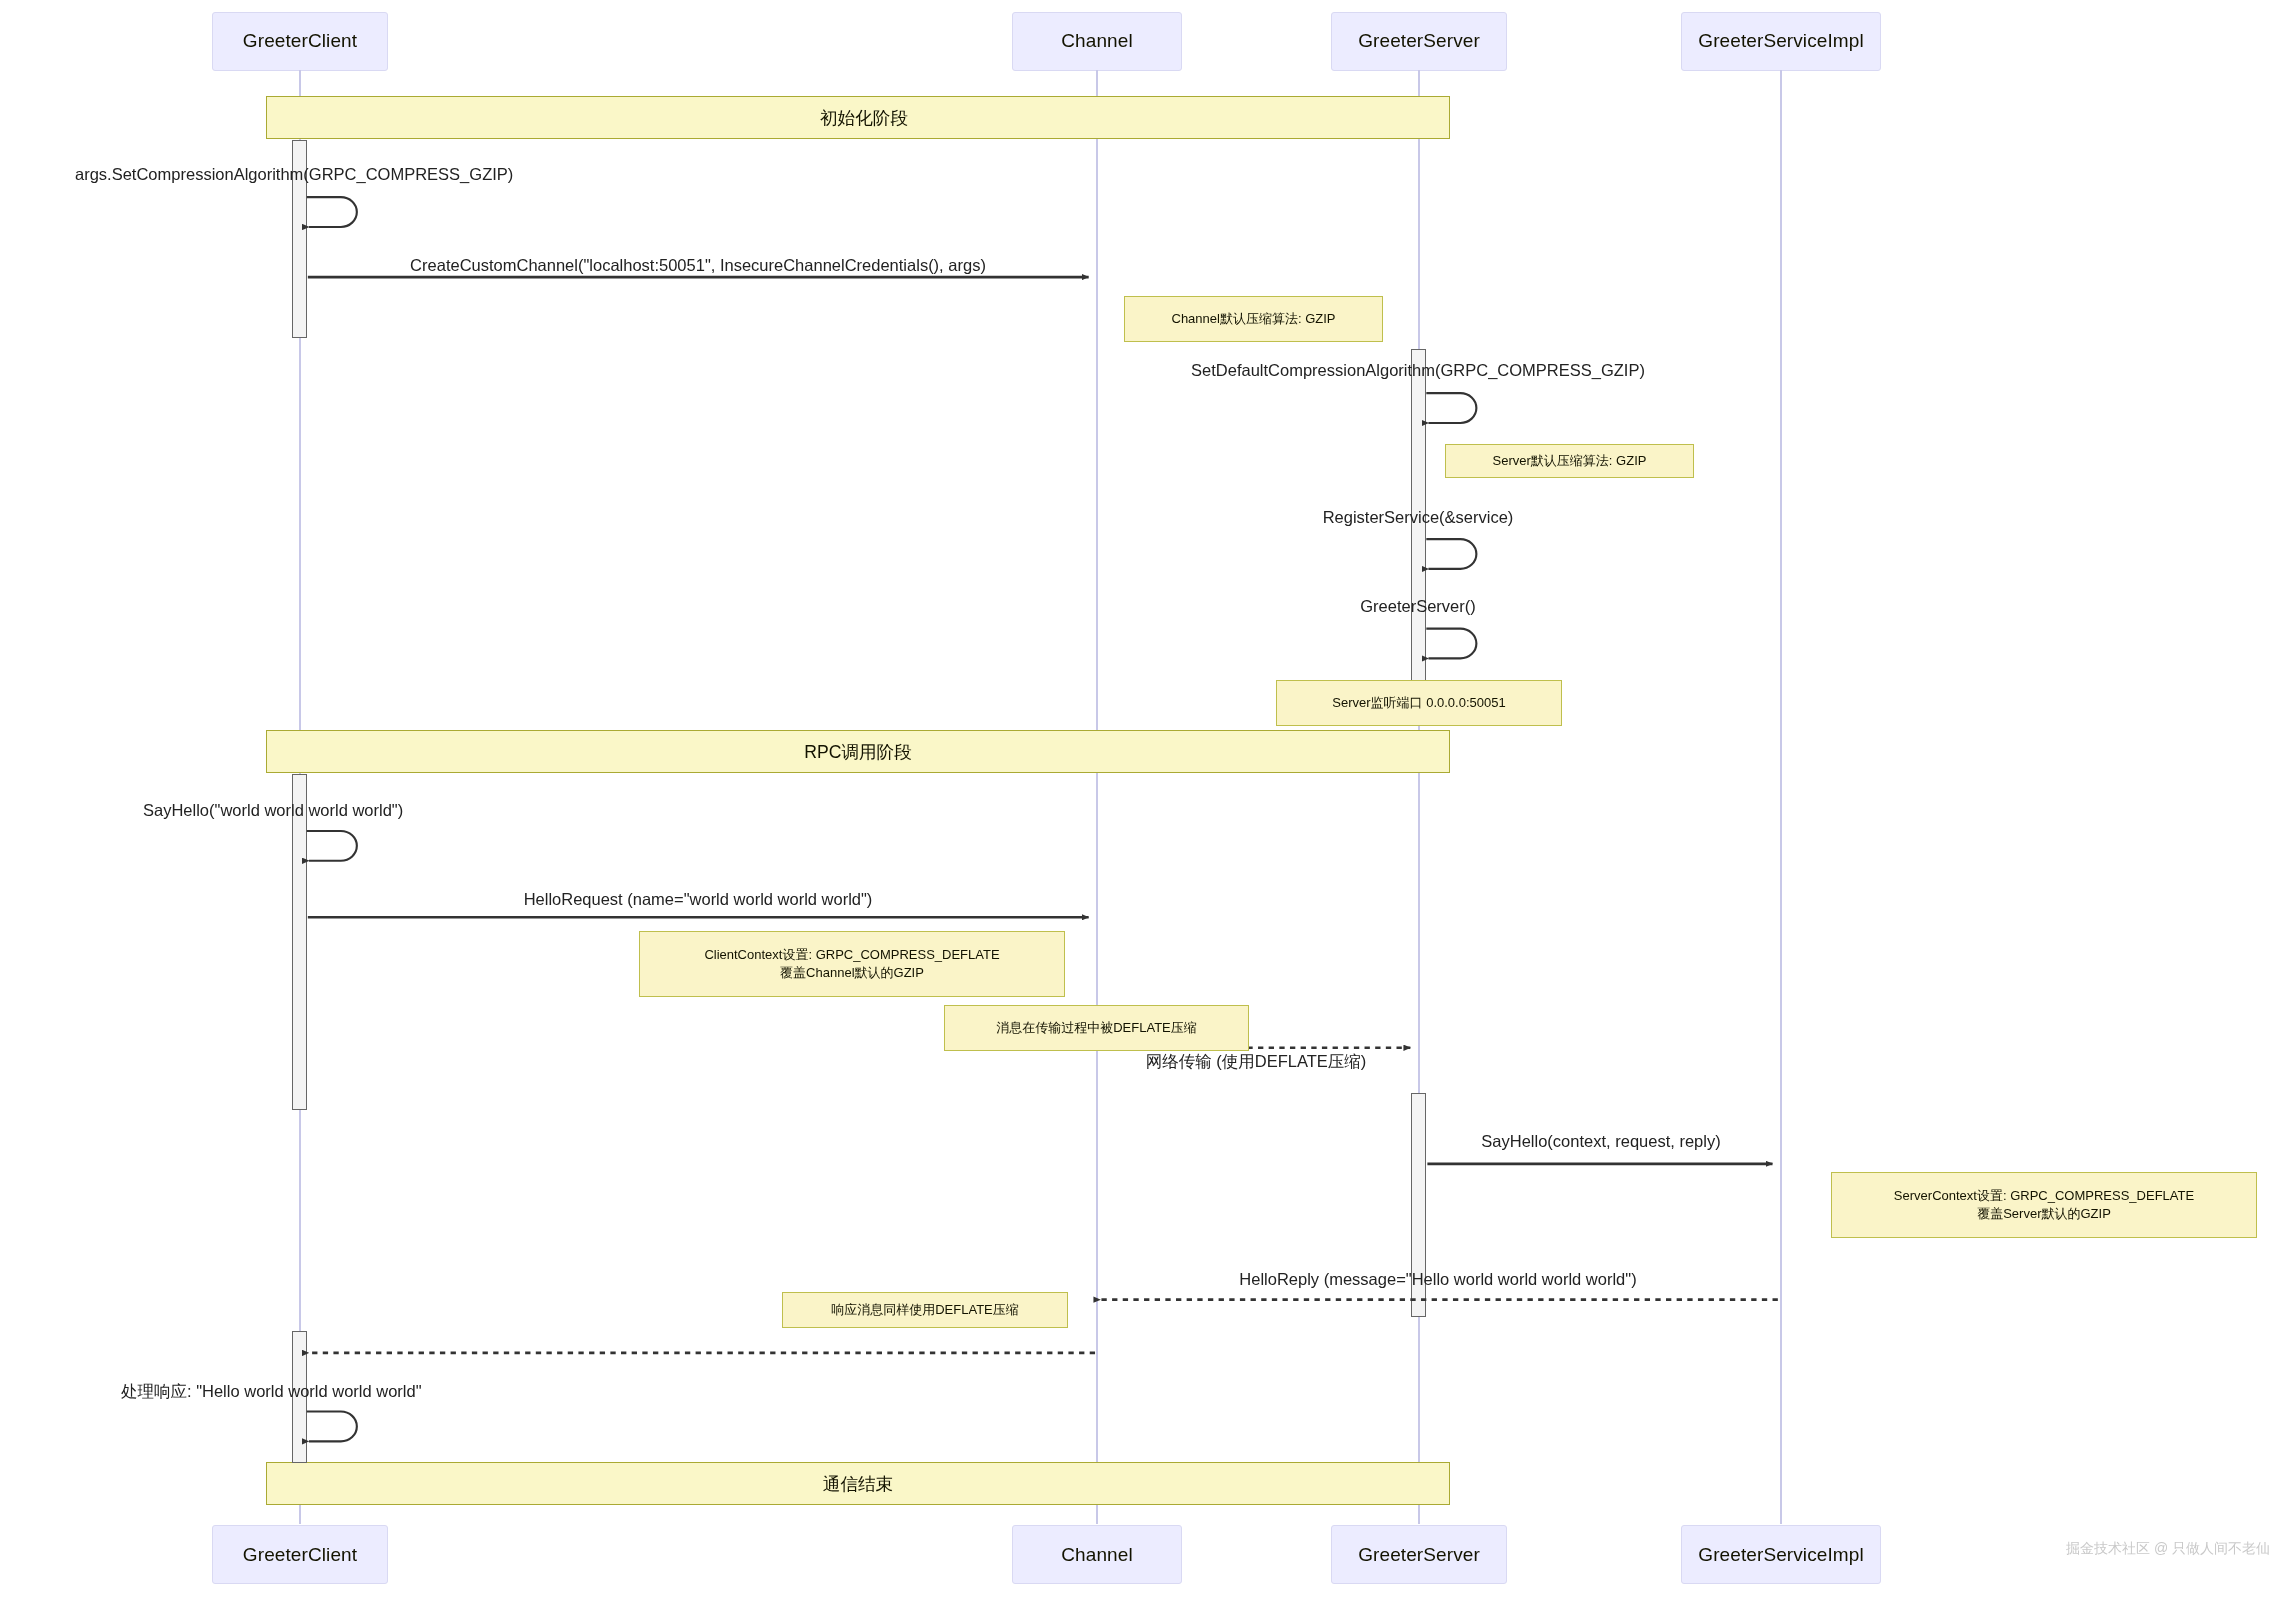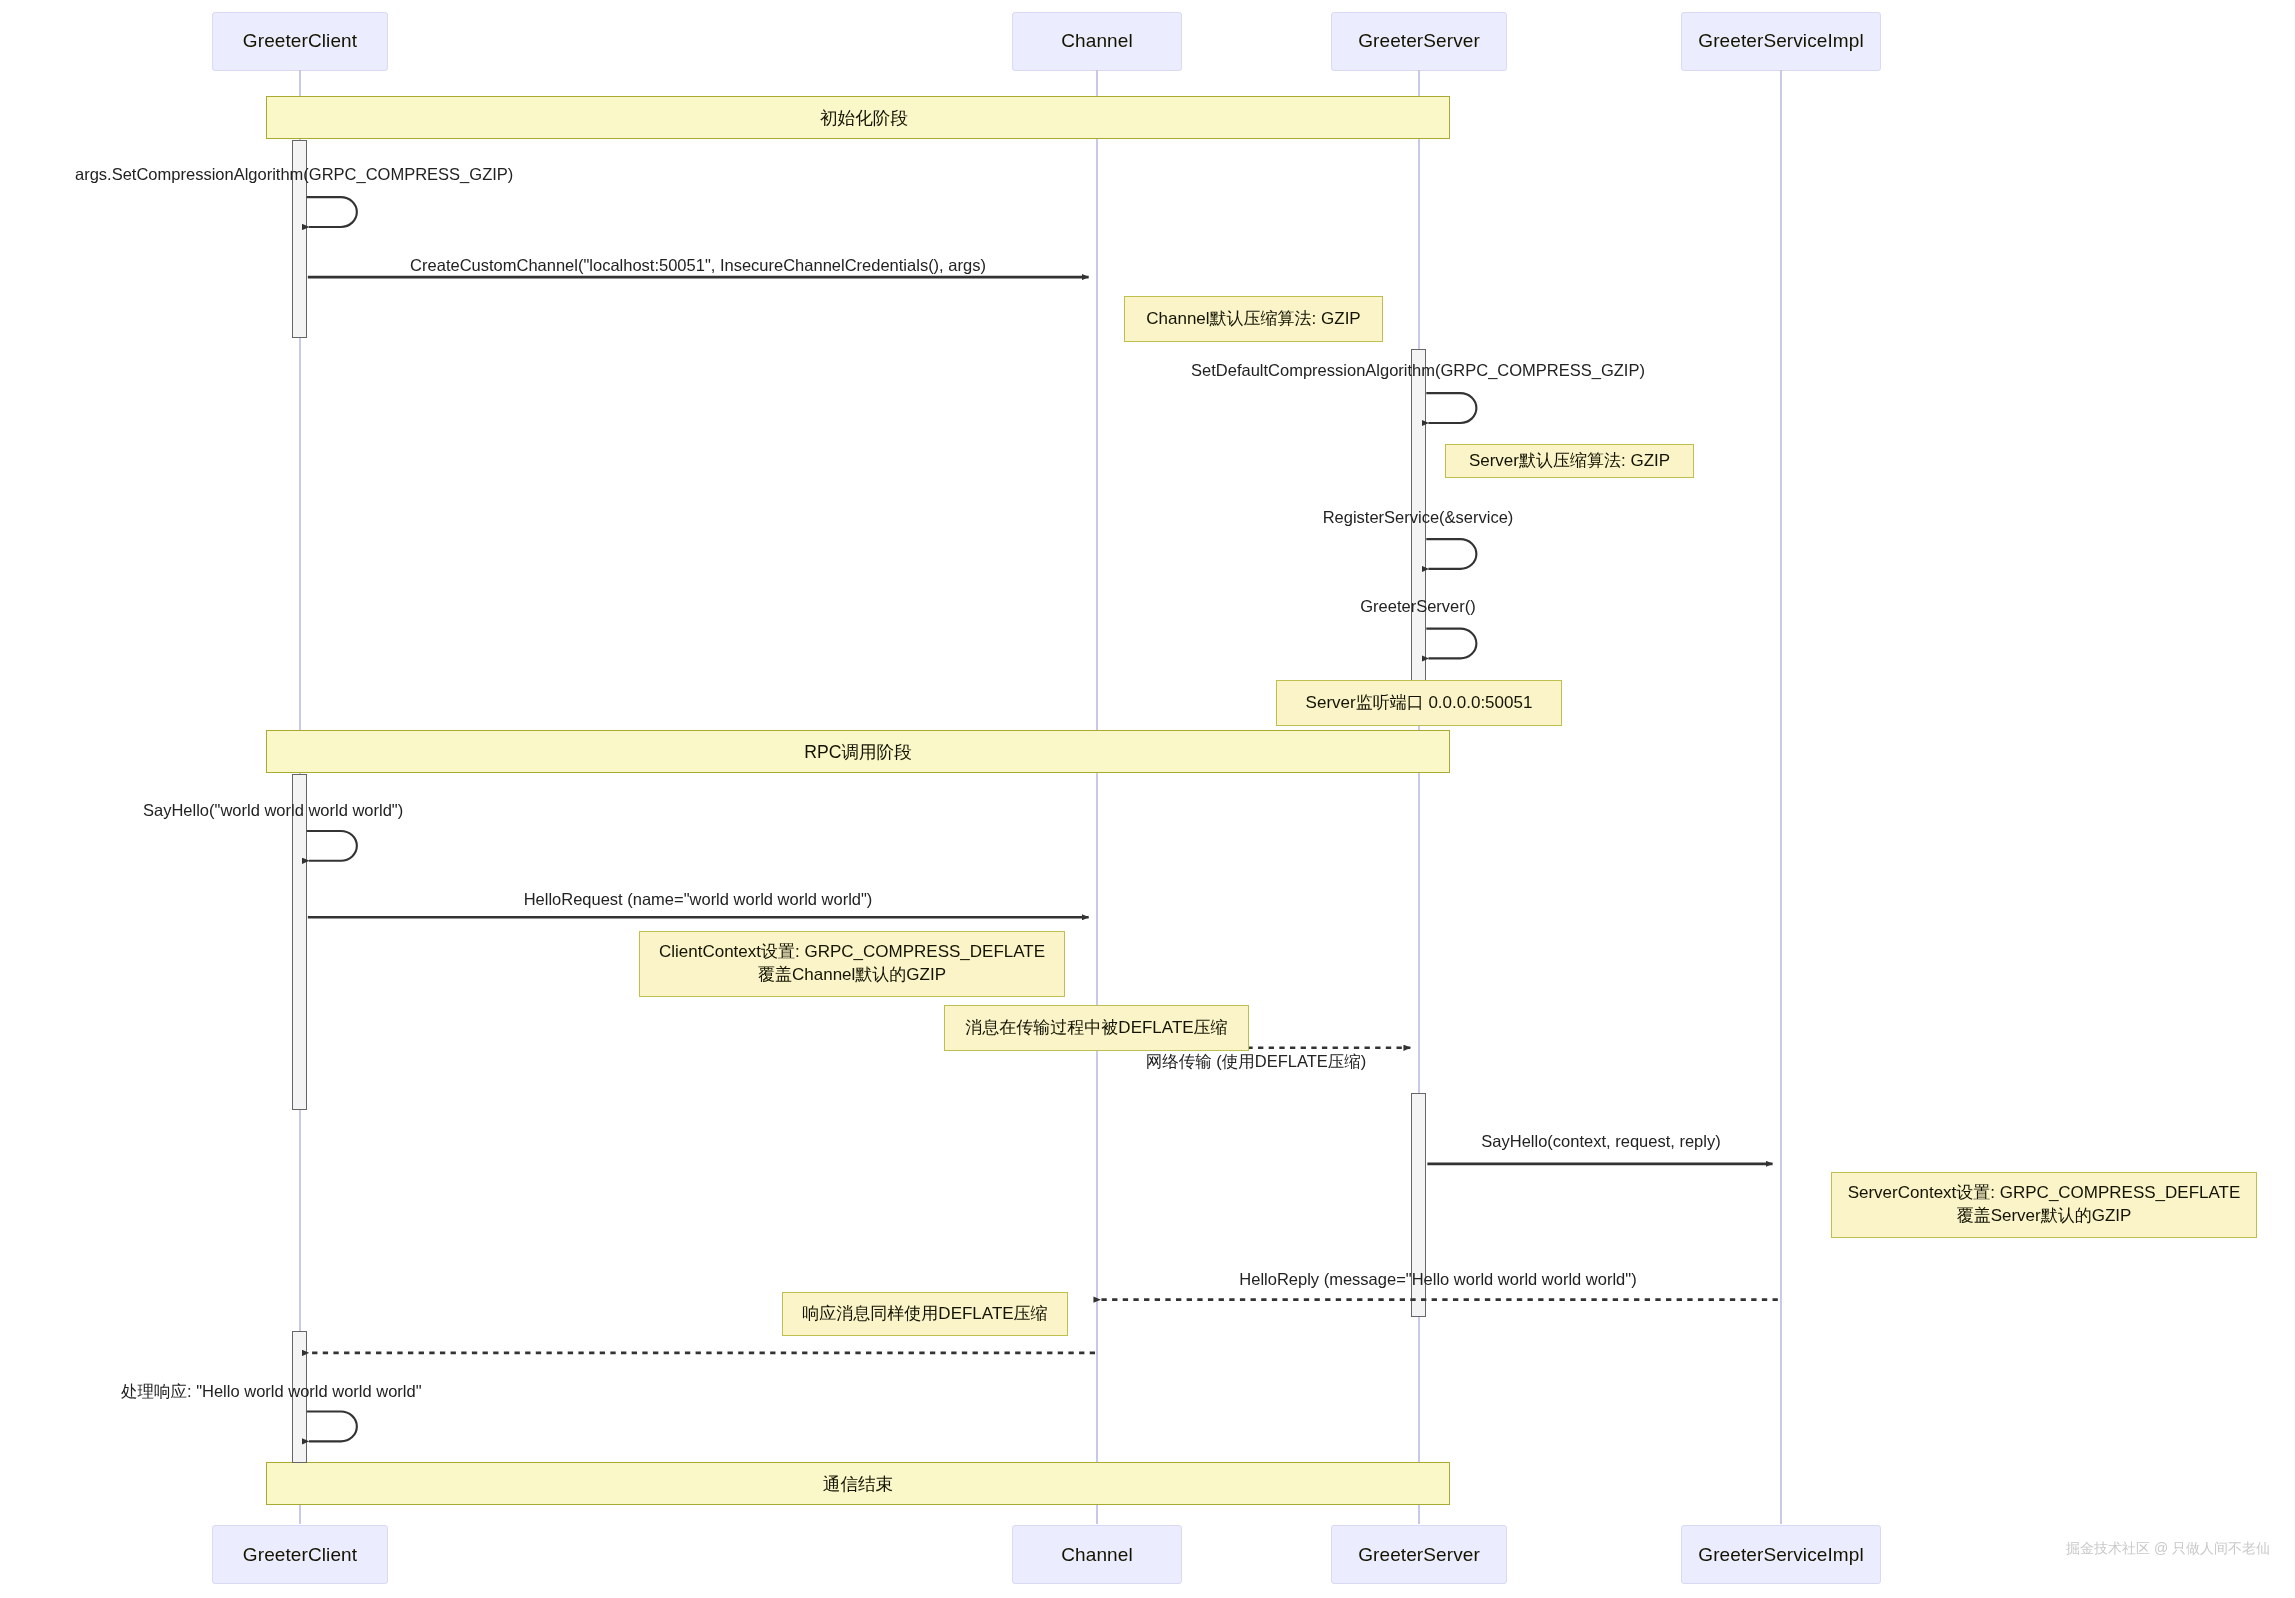--- a/index.html
+++ b/index.html
@@ -63,21 +63,21 @@
   .note {
     position: absolute;
     box-sizing: border-box;
     background: #FAF4C8;
     border: 1.6px solid #BFBF4D;
     display: flex;
     flex-direction: column;
     align-items: center;
     justify-content: center;
     color: #131300;
-    font-size: 17px;
+    font-size: 13px;
     line-height: 1.35;
     text-align: center;
     padding: 4.3px 7.5px;
     white-space: nowrap;
   }
   
   .msg-label {
     position: absolute;
     color: #222222;
     font-size: 16.5px;
@@ -228,21 +228,21 @@
 
   <div class="note" style="left:944px; top:1005px; width:305px; height:46px;">
     <span>消息在传输过程中被DEFLATE压缩</span>
   </div>
 
   <div class="note" style="left:1831px; top:1172px; width:426px; height:66px;">
     <span>ServerContext设置: GRPC_COMPRESS_DEFLATE</span>
     <span>覆盖Server默认的GZIP</span>
   </div>
 
-  <div class="note" style="left:782px; top:1292px; width:286px; height:44px;">
+  <div class="note" style="left:782px; top:1292px; width:286px; height:36px;">
     <span>响应消息同样使用DEFLATE压缩</span>
   </div>
 
   <div class="participant" style="left:212px; top:1525px; width:176px; height:59px;">
     <span>GreeterClient</span>
   </div>
   <div class="participant" style="left:1012px; top:1525px; width:170px; height:59px;">
     <span>Channel</span>
   </div>
   <div class="participant" style="left:1331px; top:1525px; width:176px; height:59px;">

